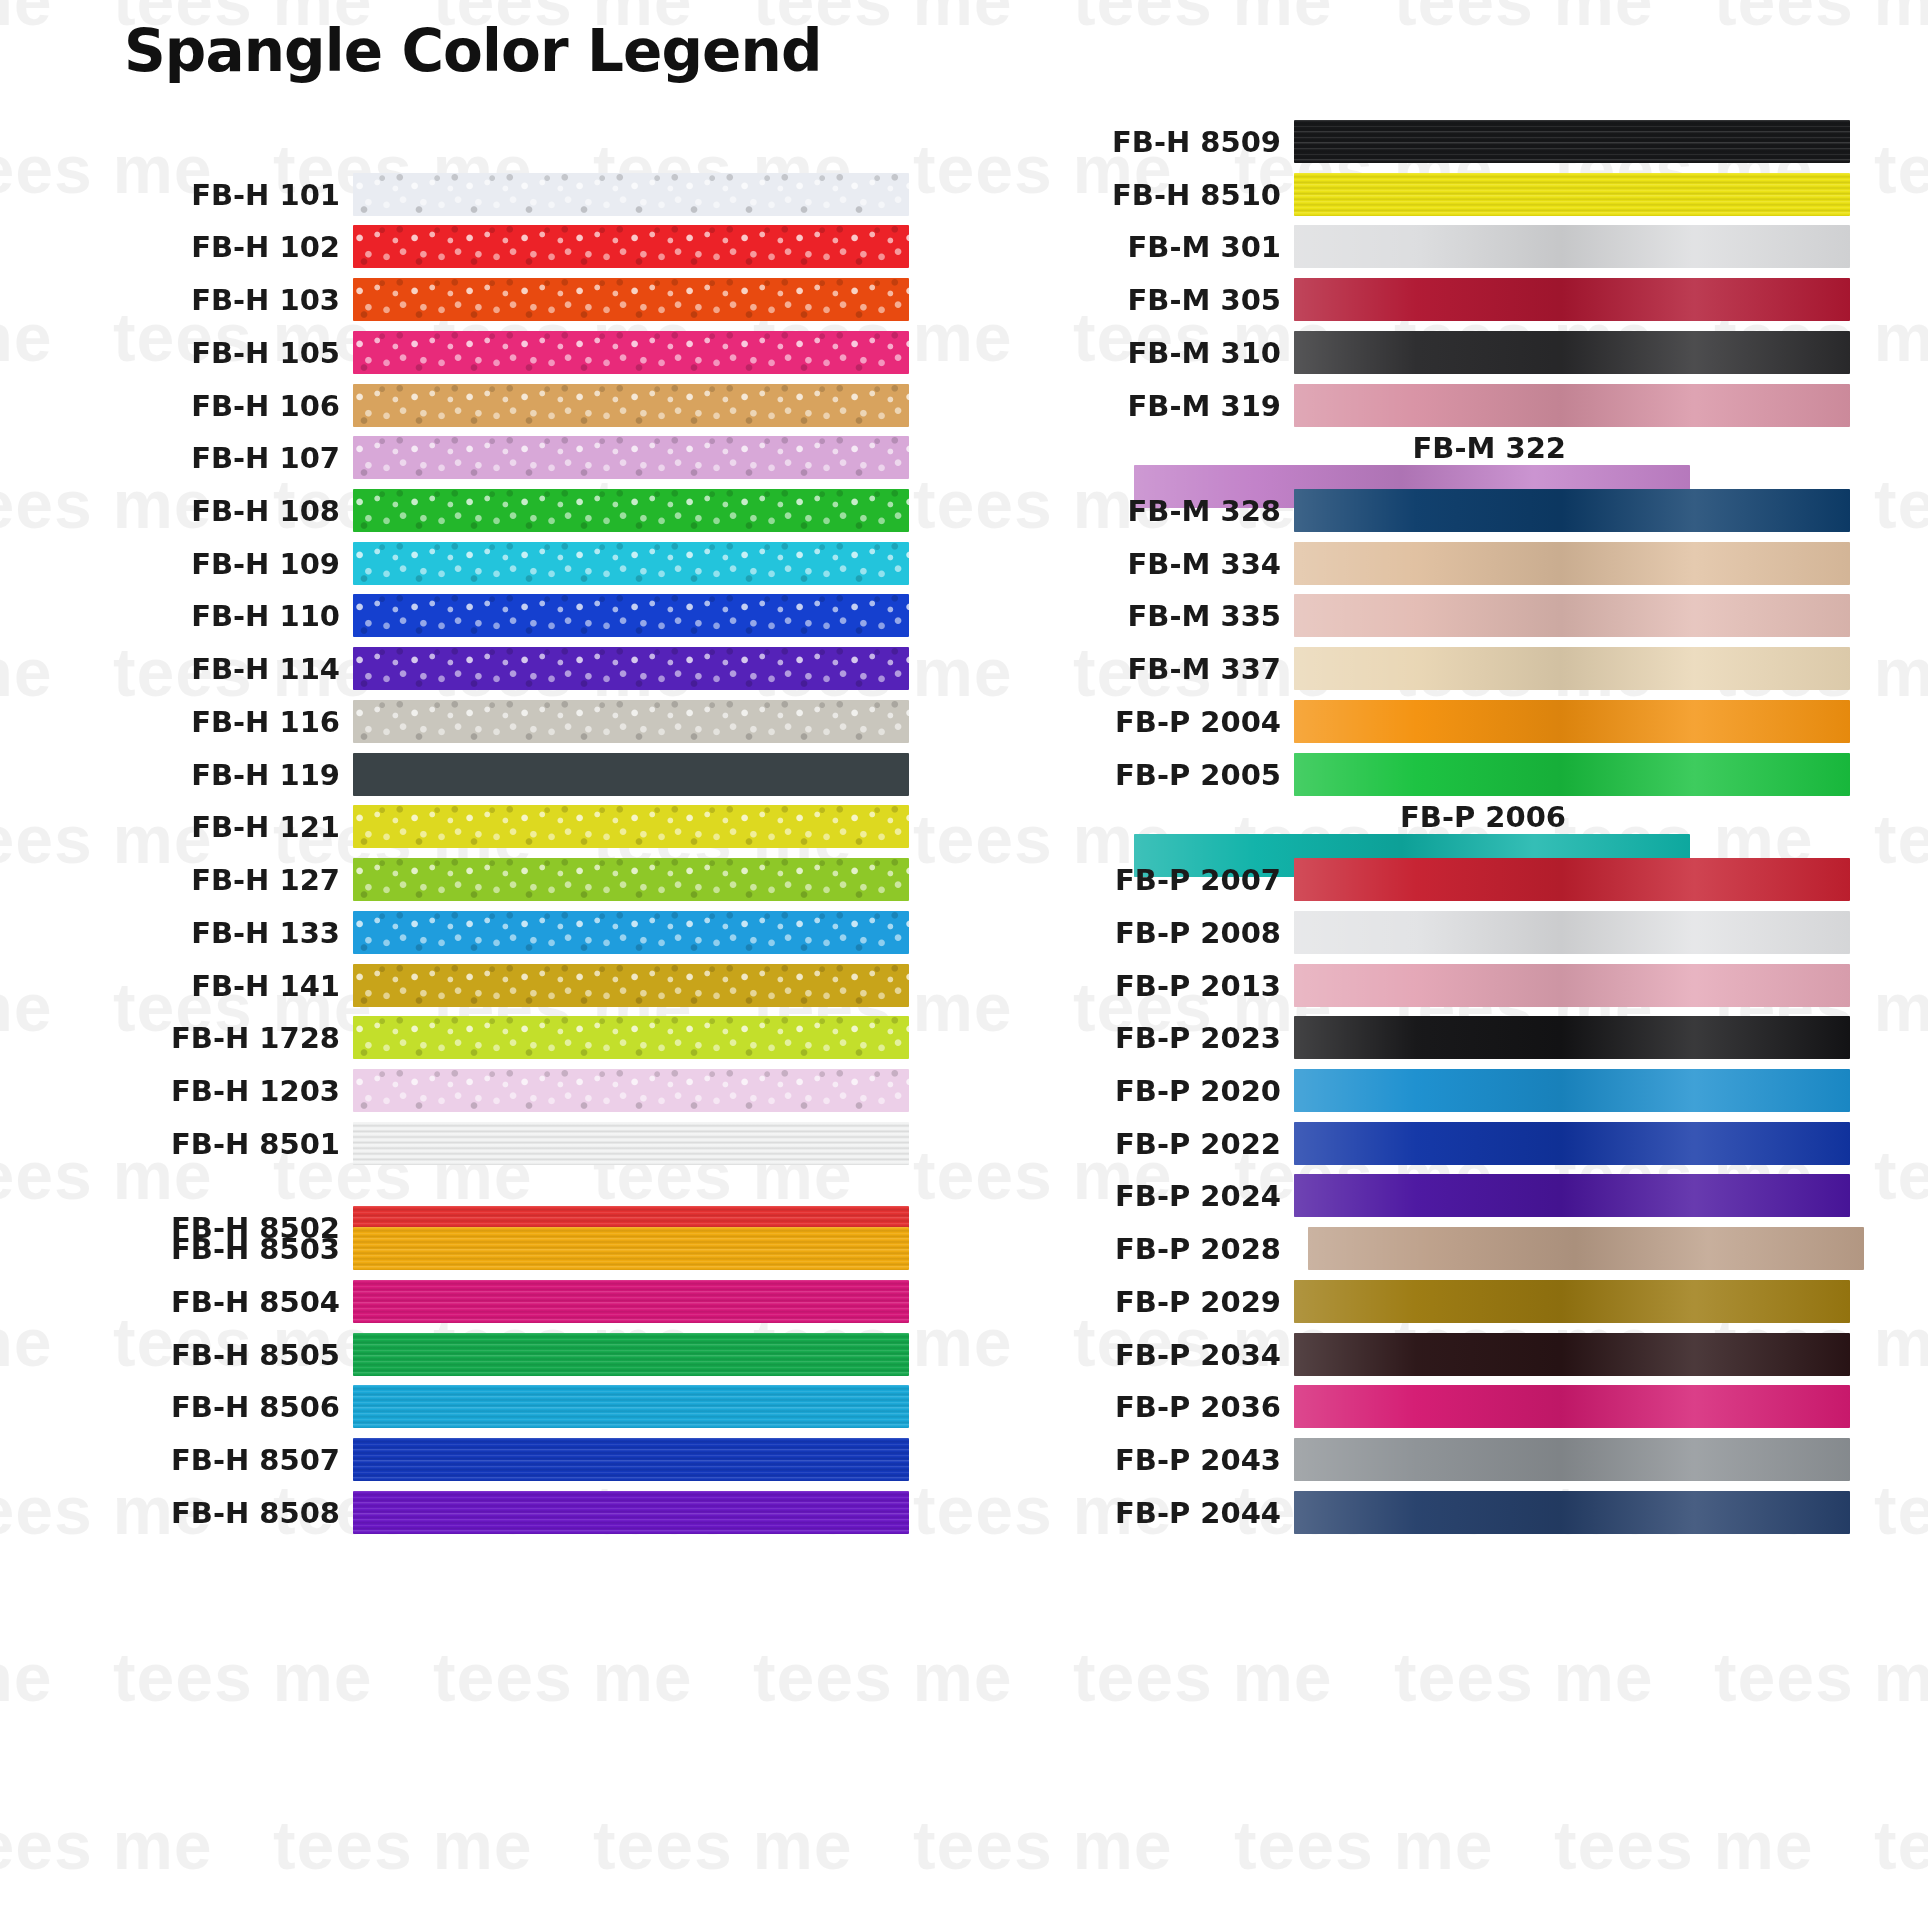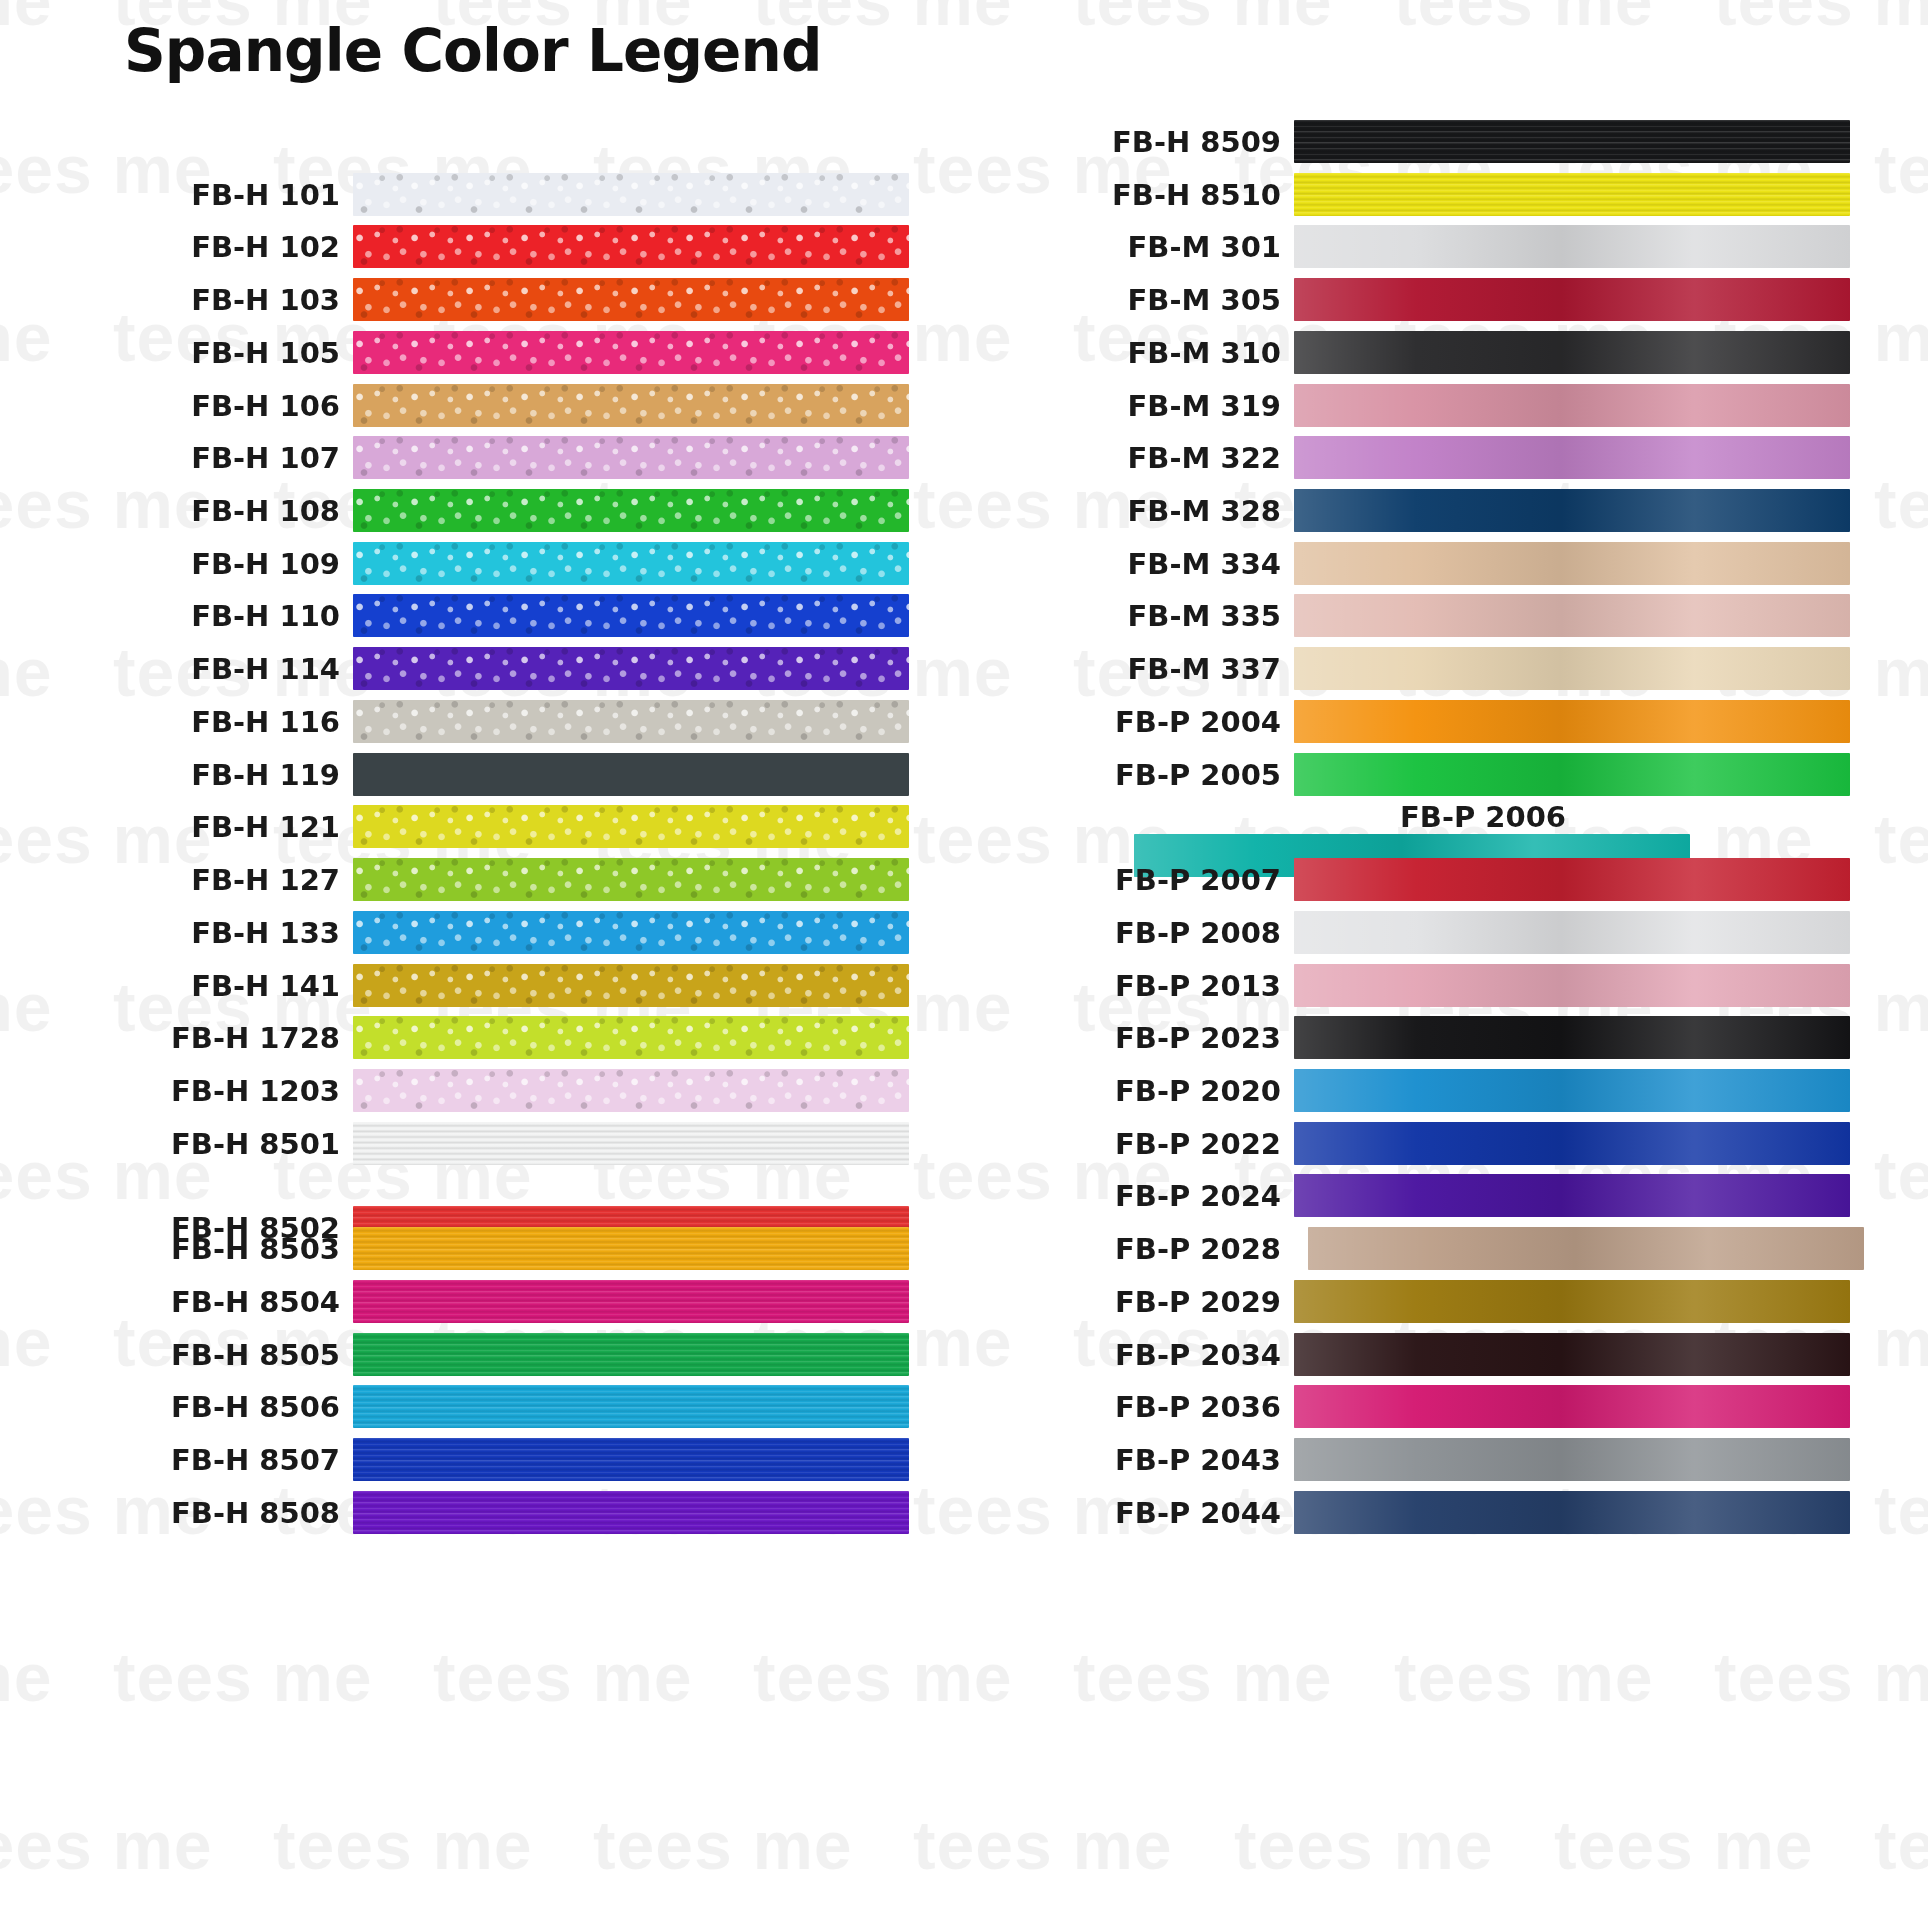--- a/index.html
+++ b/index.html
@@ -360,21 +360,21 @@
         <div class="row-swatch swatch-sheen" style="width: 556px; background: rgb(176, 23, 50);"></div>
       </div>
       <div class="legend-row" style="top: 326px;">
         <div class="row-label">FB-M 310</div>
         <div class="row-swatch swatch-sheen" style="width: 556px; background: rgb(43, 43, 45);"></div>
       </div>
       <div class="legend-row" style="top: 379px;">
         <div class="row-label">FB-M 319</div>
         <div class="row-swatch swatch-sheen" style="width: 556px; background: rgb(216, 146, 164);"></div>
       </div>
-      <div class="legend-row" style="top: 431px;">
+      <div class="legend-row" style="top: 431px; flex-direction: column;">
         <div class="row-label">FB-M 322</div>
         <div class="row-swatch swatch-sheen" style="width: 556px; background: rgb(193, 128, 200);"></div>
       </div>
       <div class="legend-row" style="top: 484px;">
         <div class="row-label">FB-M 328</div>
         <div class="row-swatch swatch-sheen" style="width: 556px; background: rgb(13, 61, 107);"></div>
       </div>
       <div class="legend-row" style="top: 537px;">
         <div class="row-label">FB-M 334</div>
         <div class="row-swatch swatch-sheen" style="width: 556px; background: rgb(224, 192, 160);"></div>

